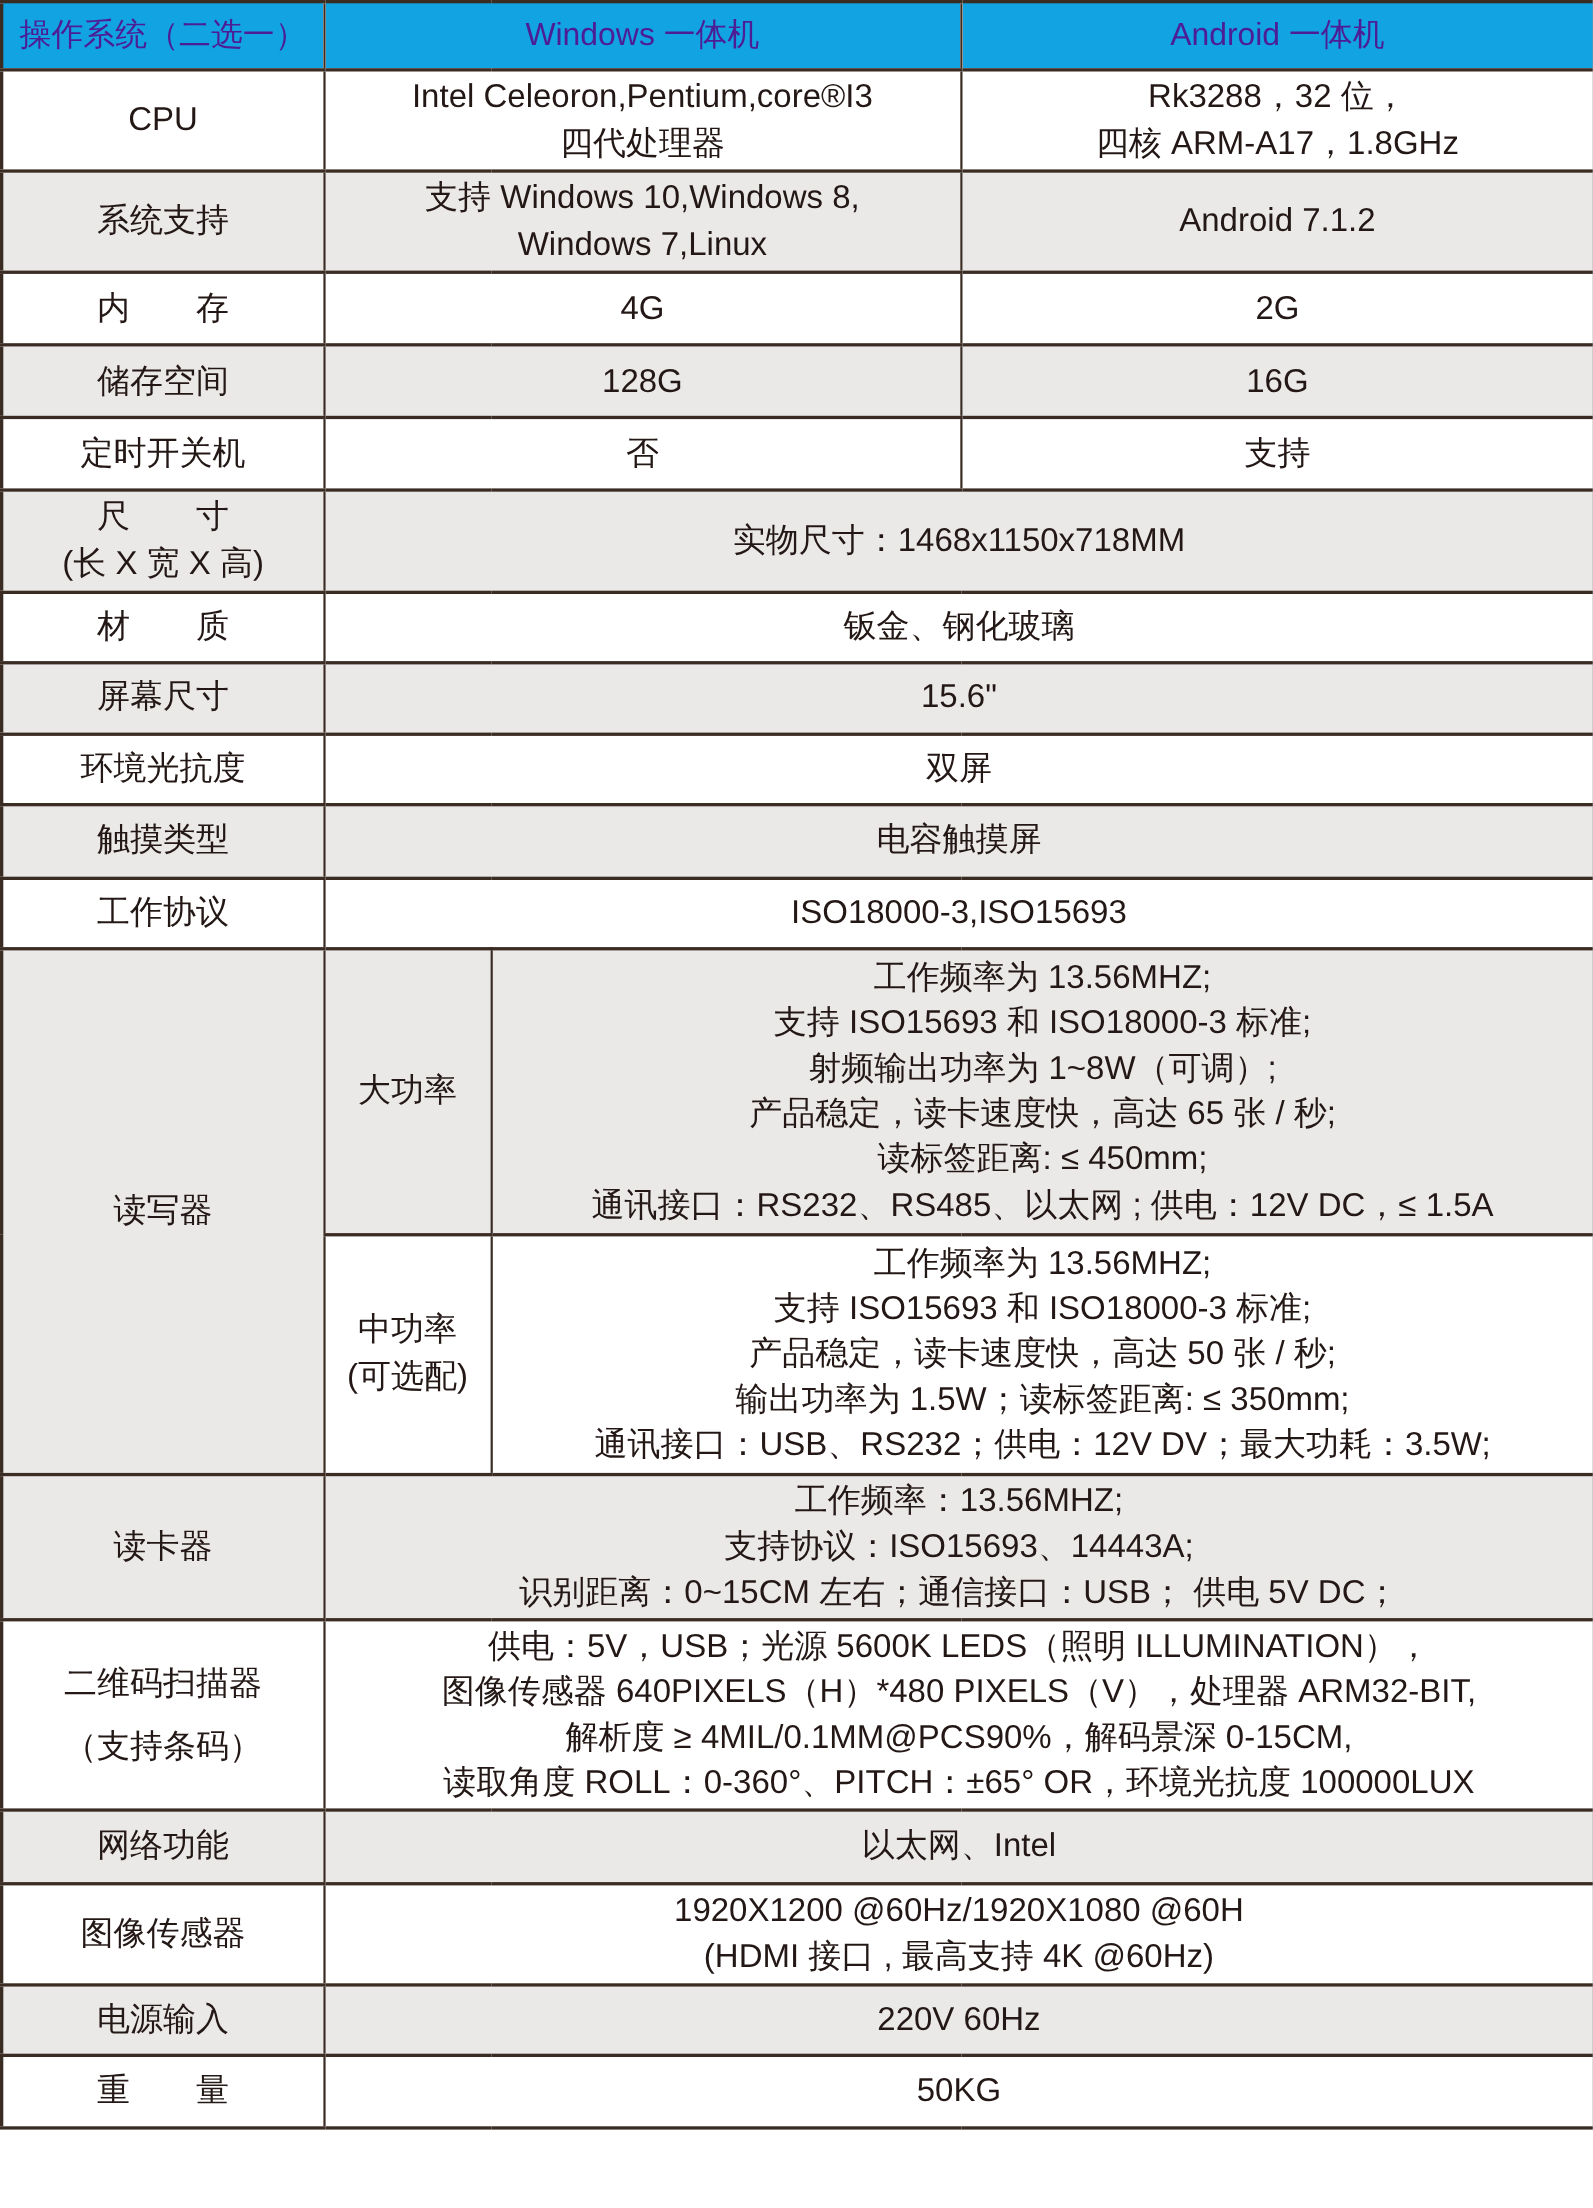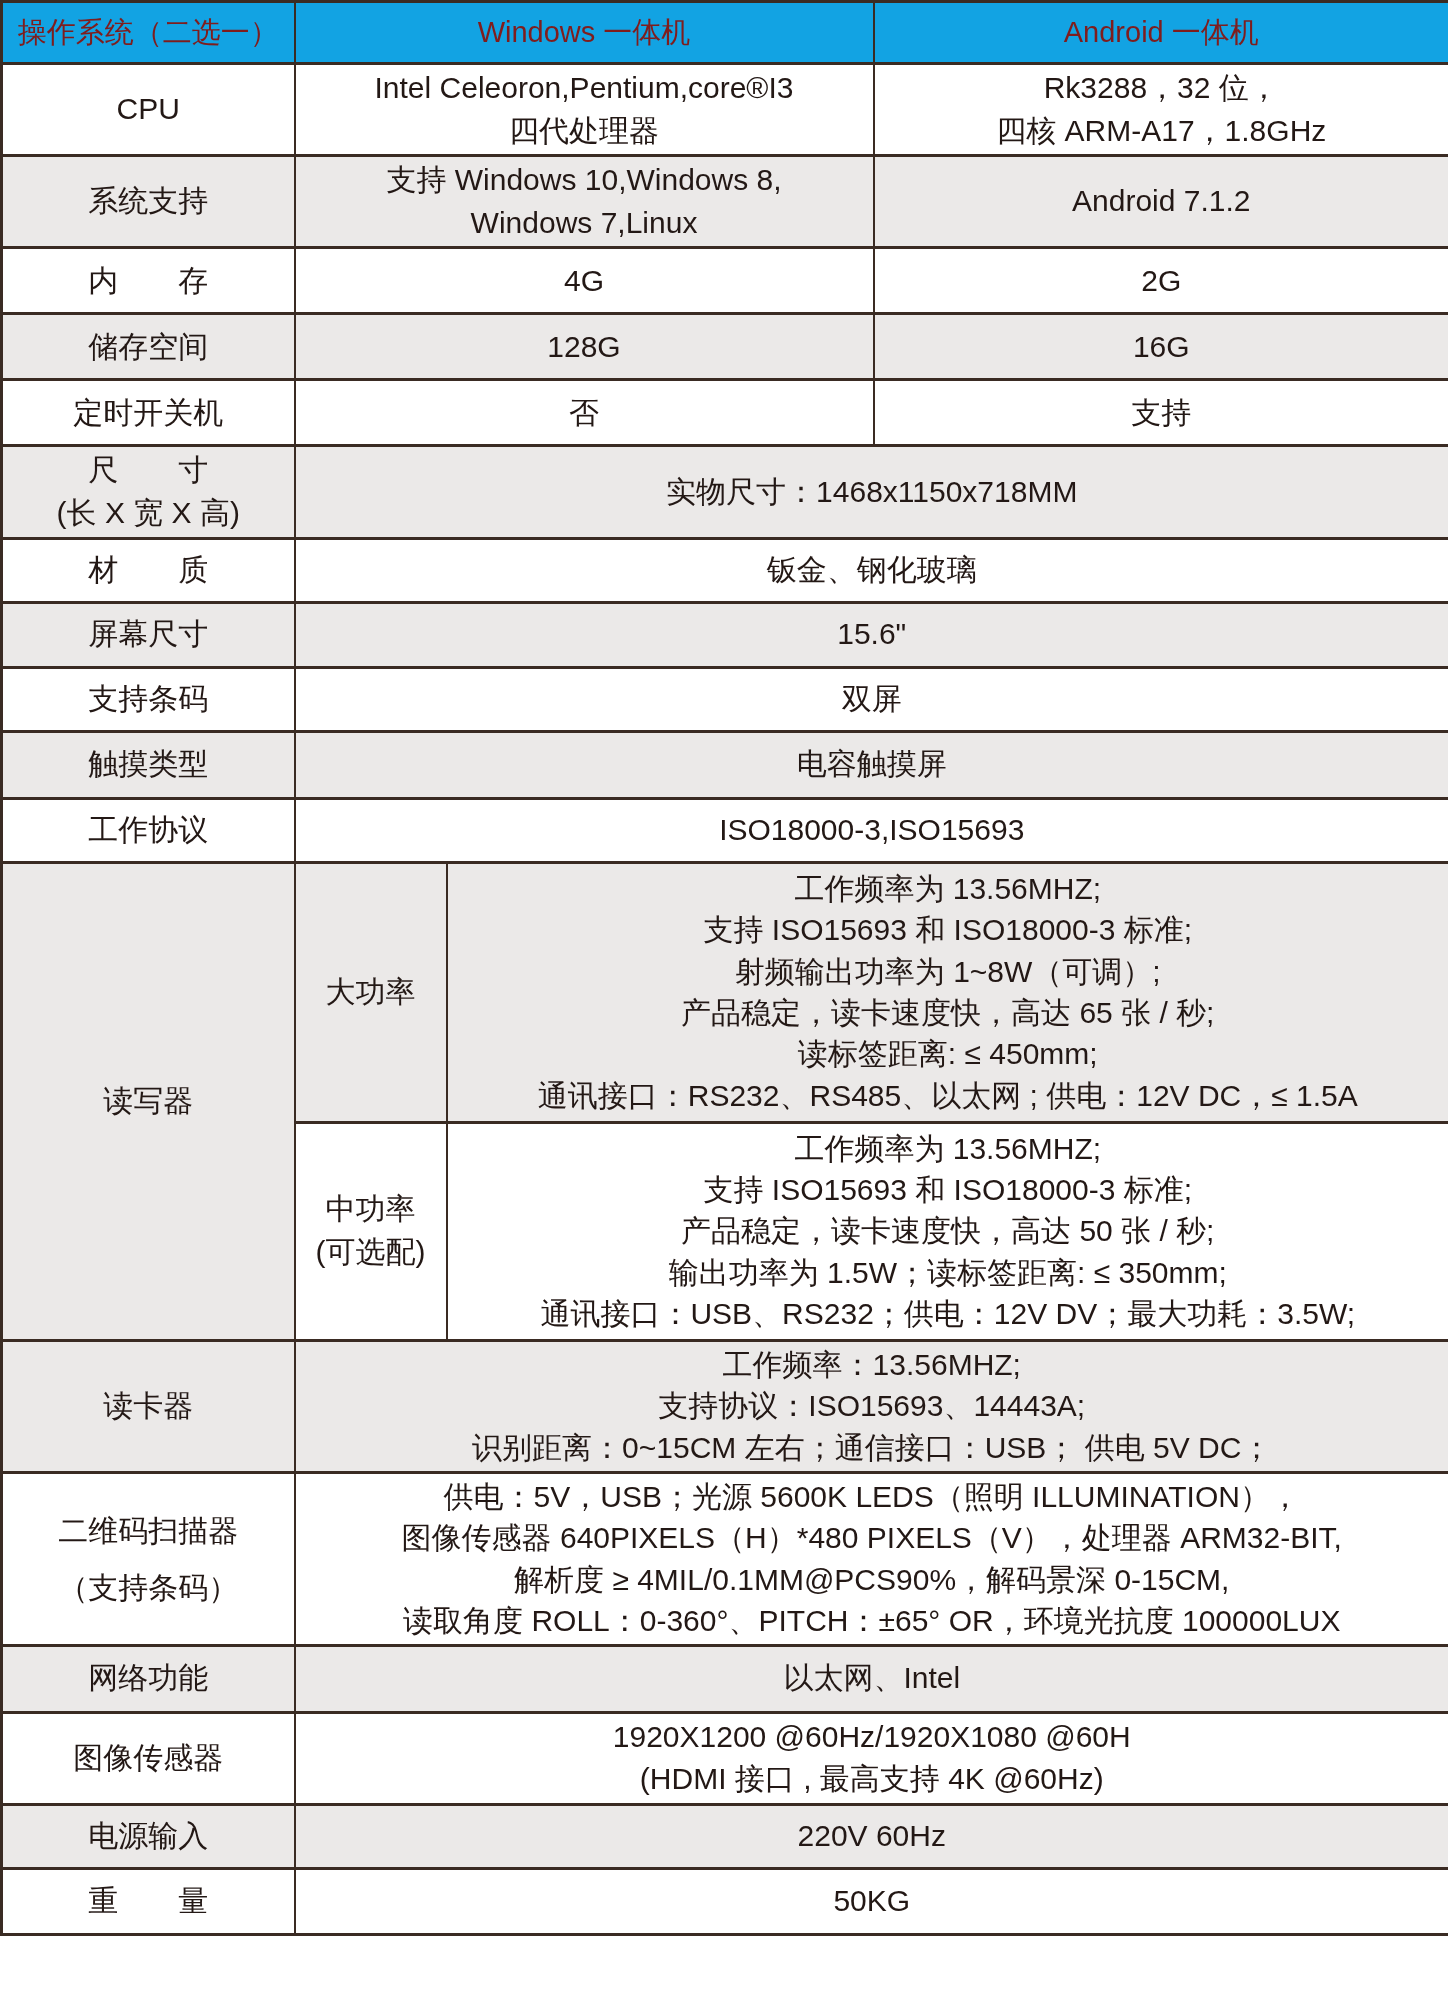--- a/index.html
+++ b/index.html
@@ -23,21 +23,21 @@
     vertical-align: middle;
     font-size: 30px;
     line-height: 1.42;
     white-space: pre-line;
     padding: 2px 10px;
     overflow: hidden;
     box-sizing: border-box;
   }
   tr.header td {
     background: #12a3e3;
-    color: #7f1d1d;
+    color: #4c1d95;
     font-size: 29px;
     padding: 2px 4px;
   }
   tr.gray td  { background: #ebe9e8; }
   tr.white td { background: #ffffff; }
 
   
   .h62  { height: 62px; }
   .h92  { height: 92px; }
   .h90  { height: 90px; }
@@ -114,21 +114,21 @@
     <td>材　　质</td>
     <td colspan="3">钣金、钢化玻璃</td>
   </tr>
 
   <tr class="gray h65">
     <td>屏幕尺寸</td>
     <td colspan="3">15.6"</td>
   </tr>
 
   <tr class="white h64">
-    <td>支持条码</td>
+    <td>环境光抗度</td>
     <td colspan="3">双屏</td>
   </tr>
 
   <tr class="gray h67">
     <td>触摸类型</td>
     <td colspan="3">电容触摸屏</td>
   </tr>
 
   <tr class="white h64">
     <td>工作协议</td>

